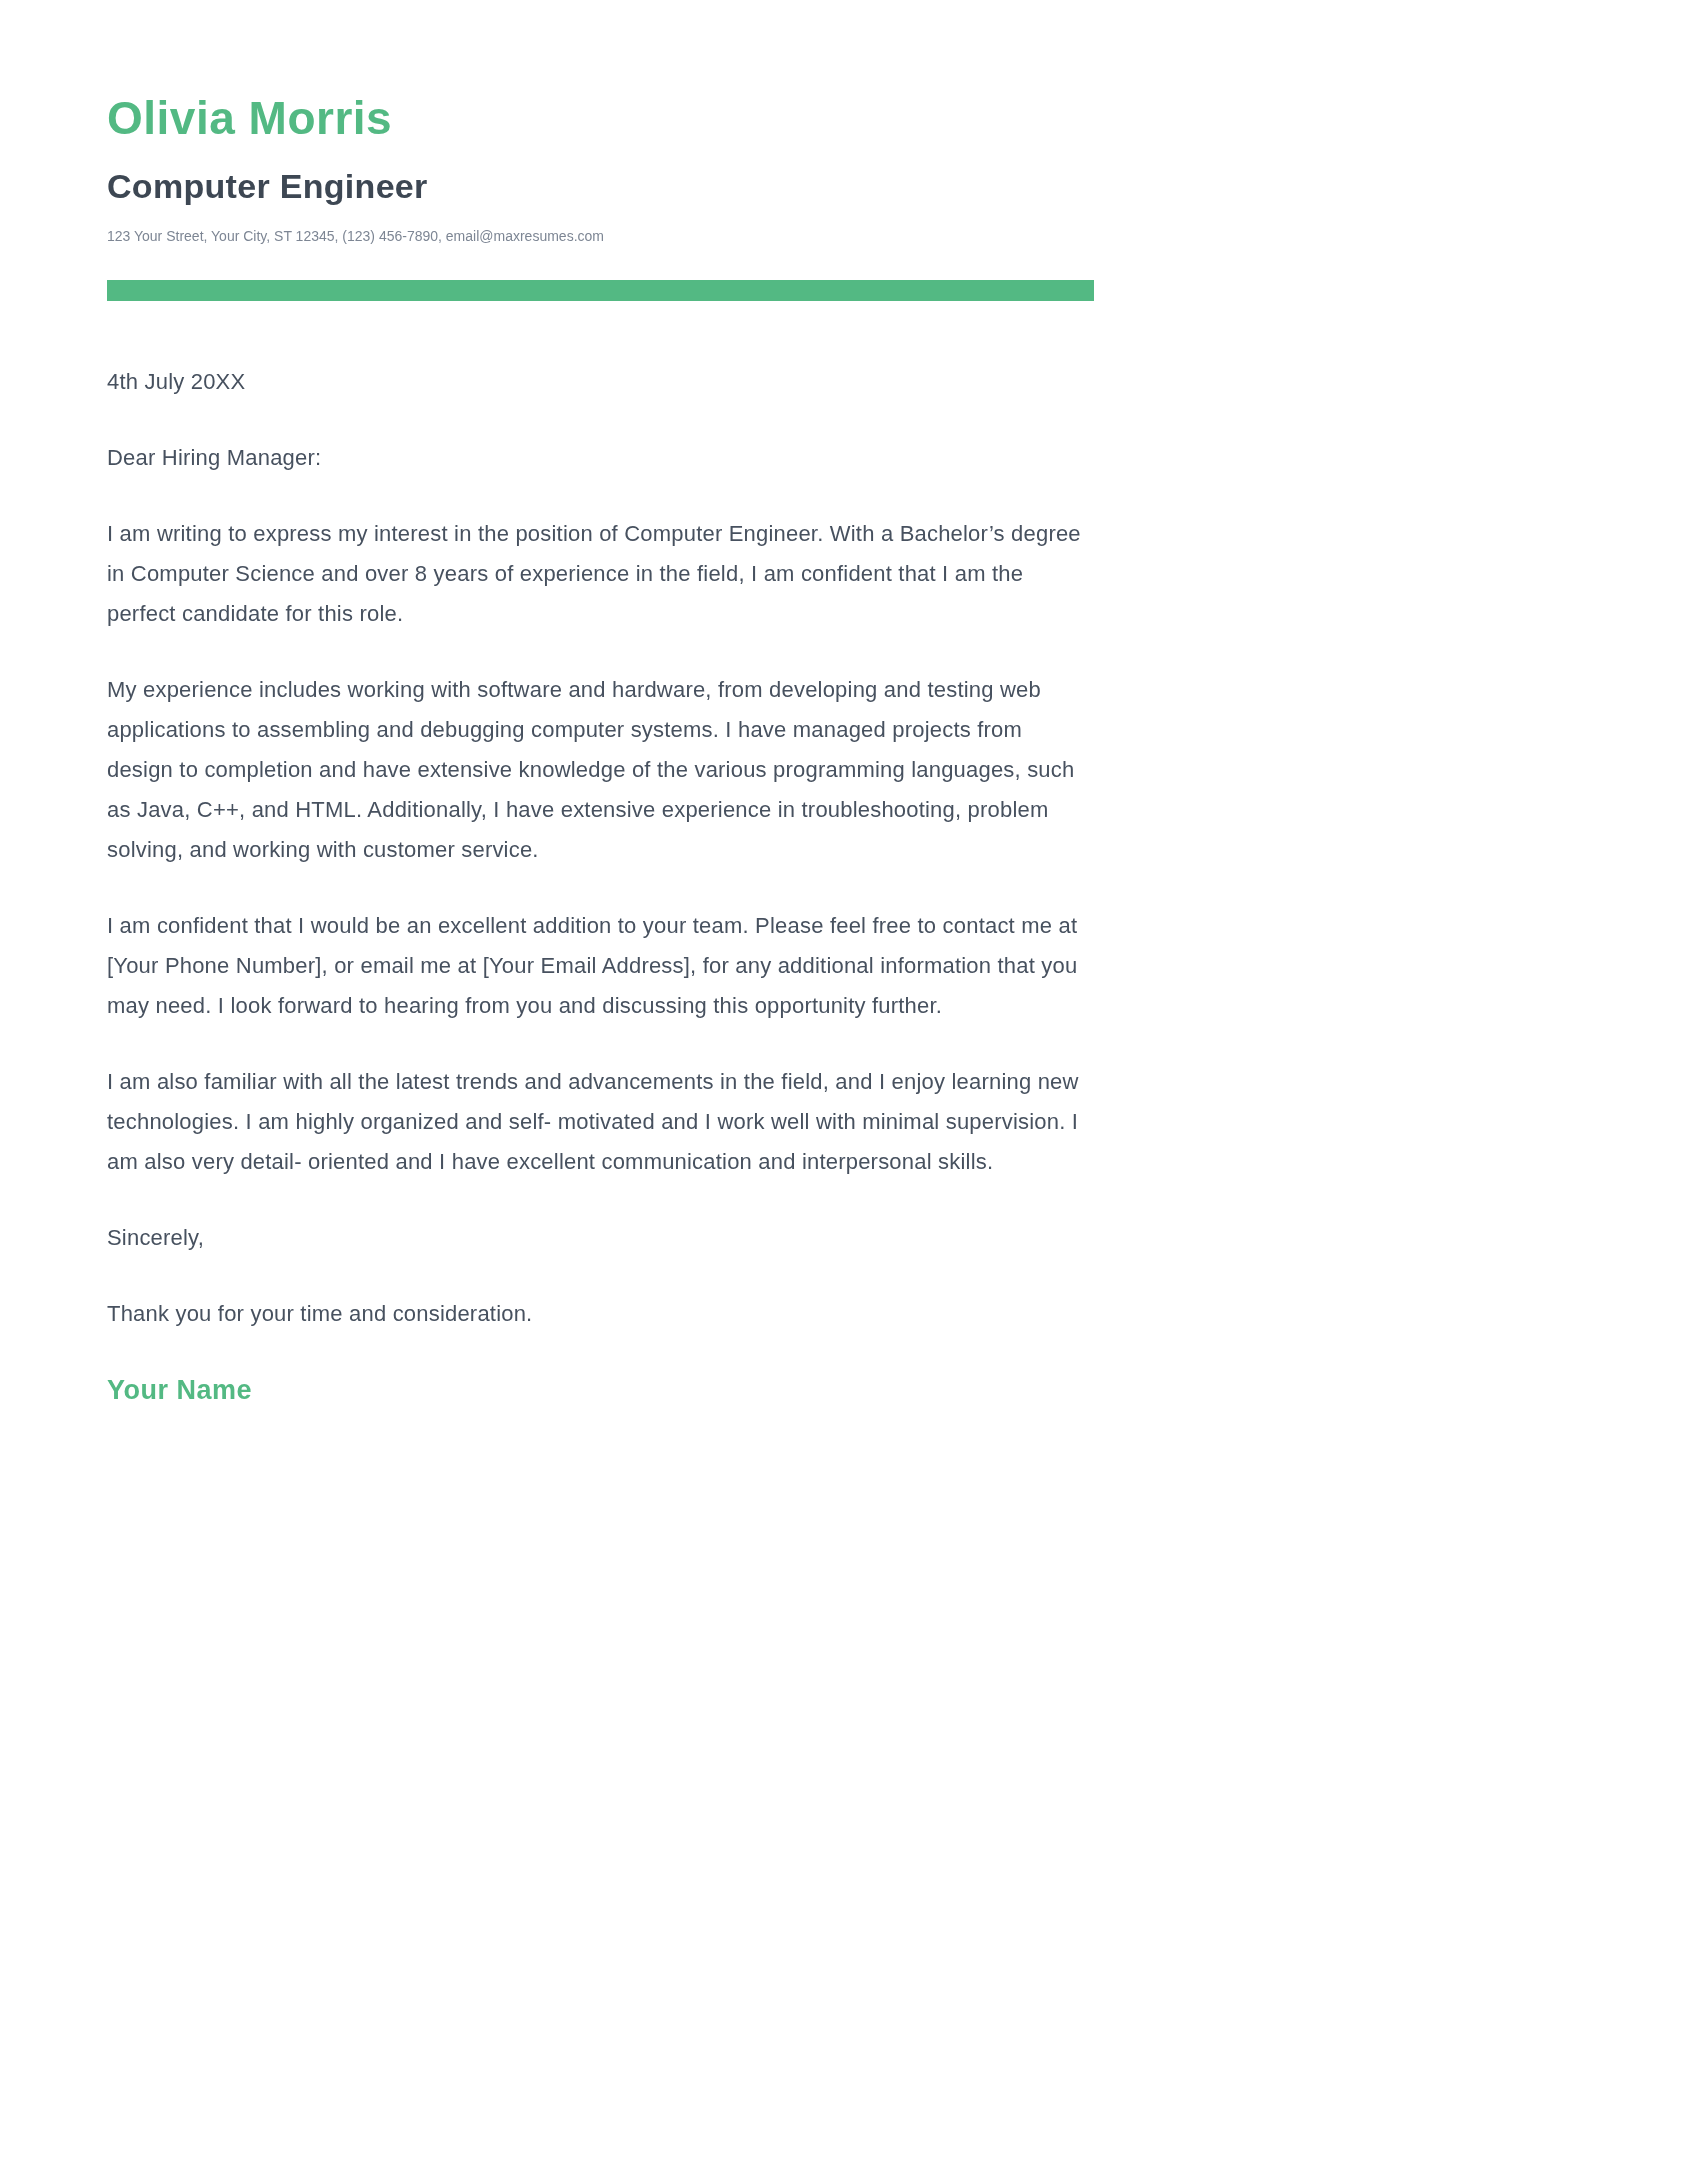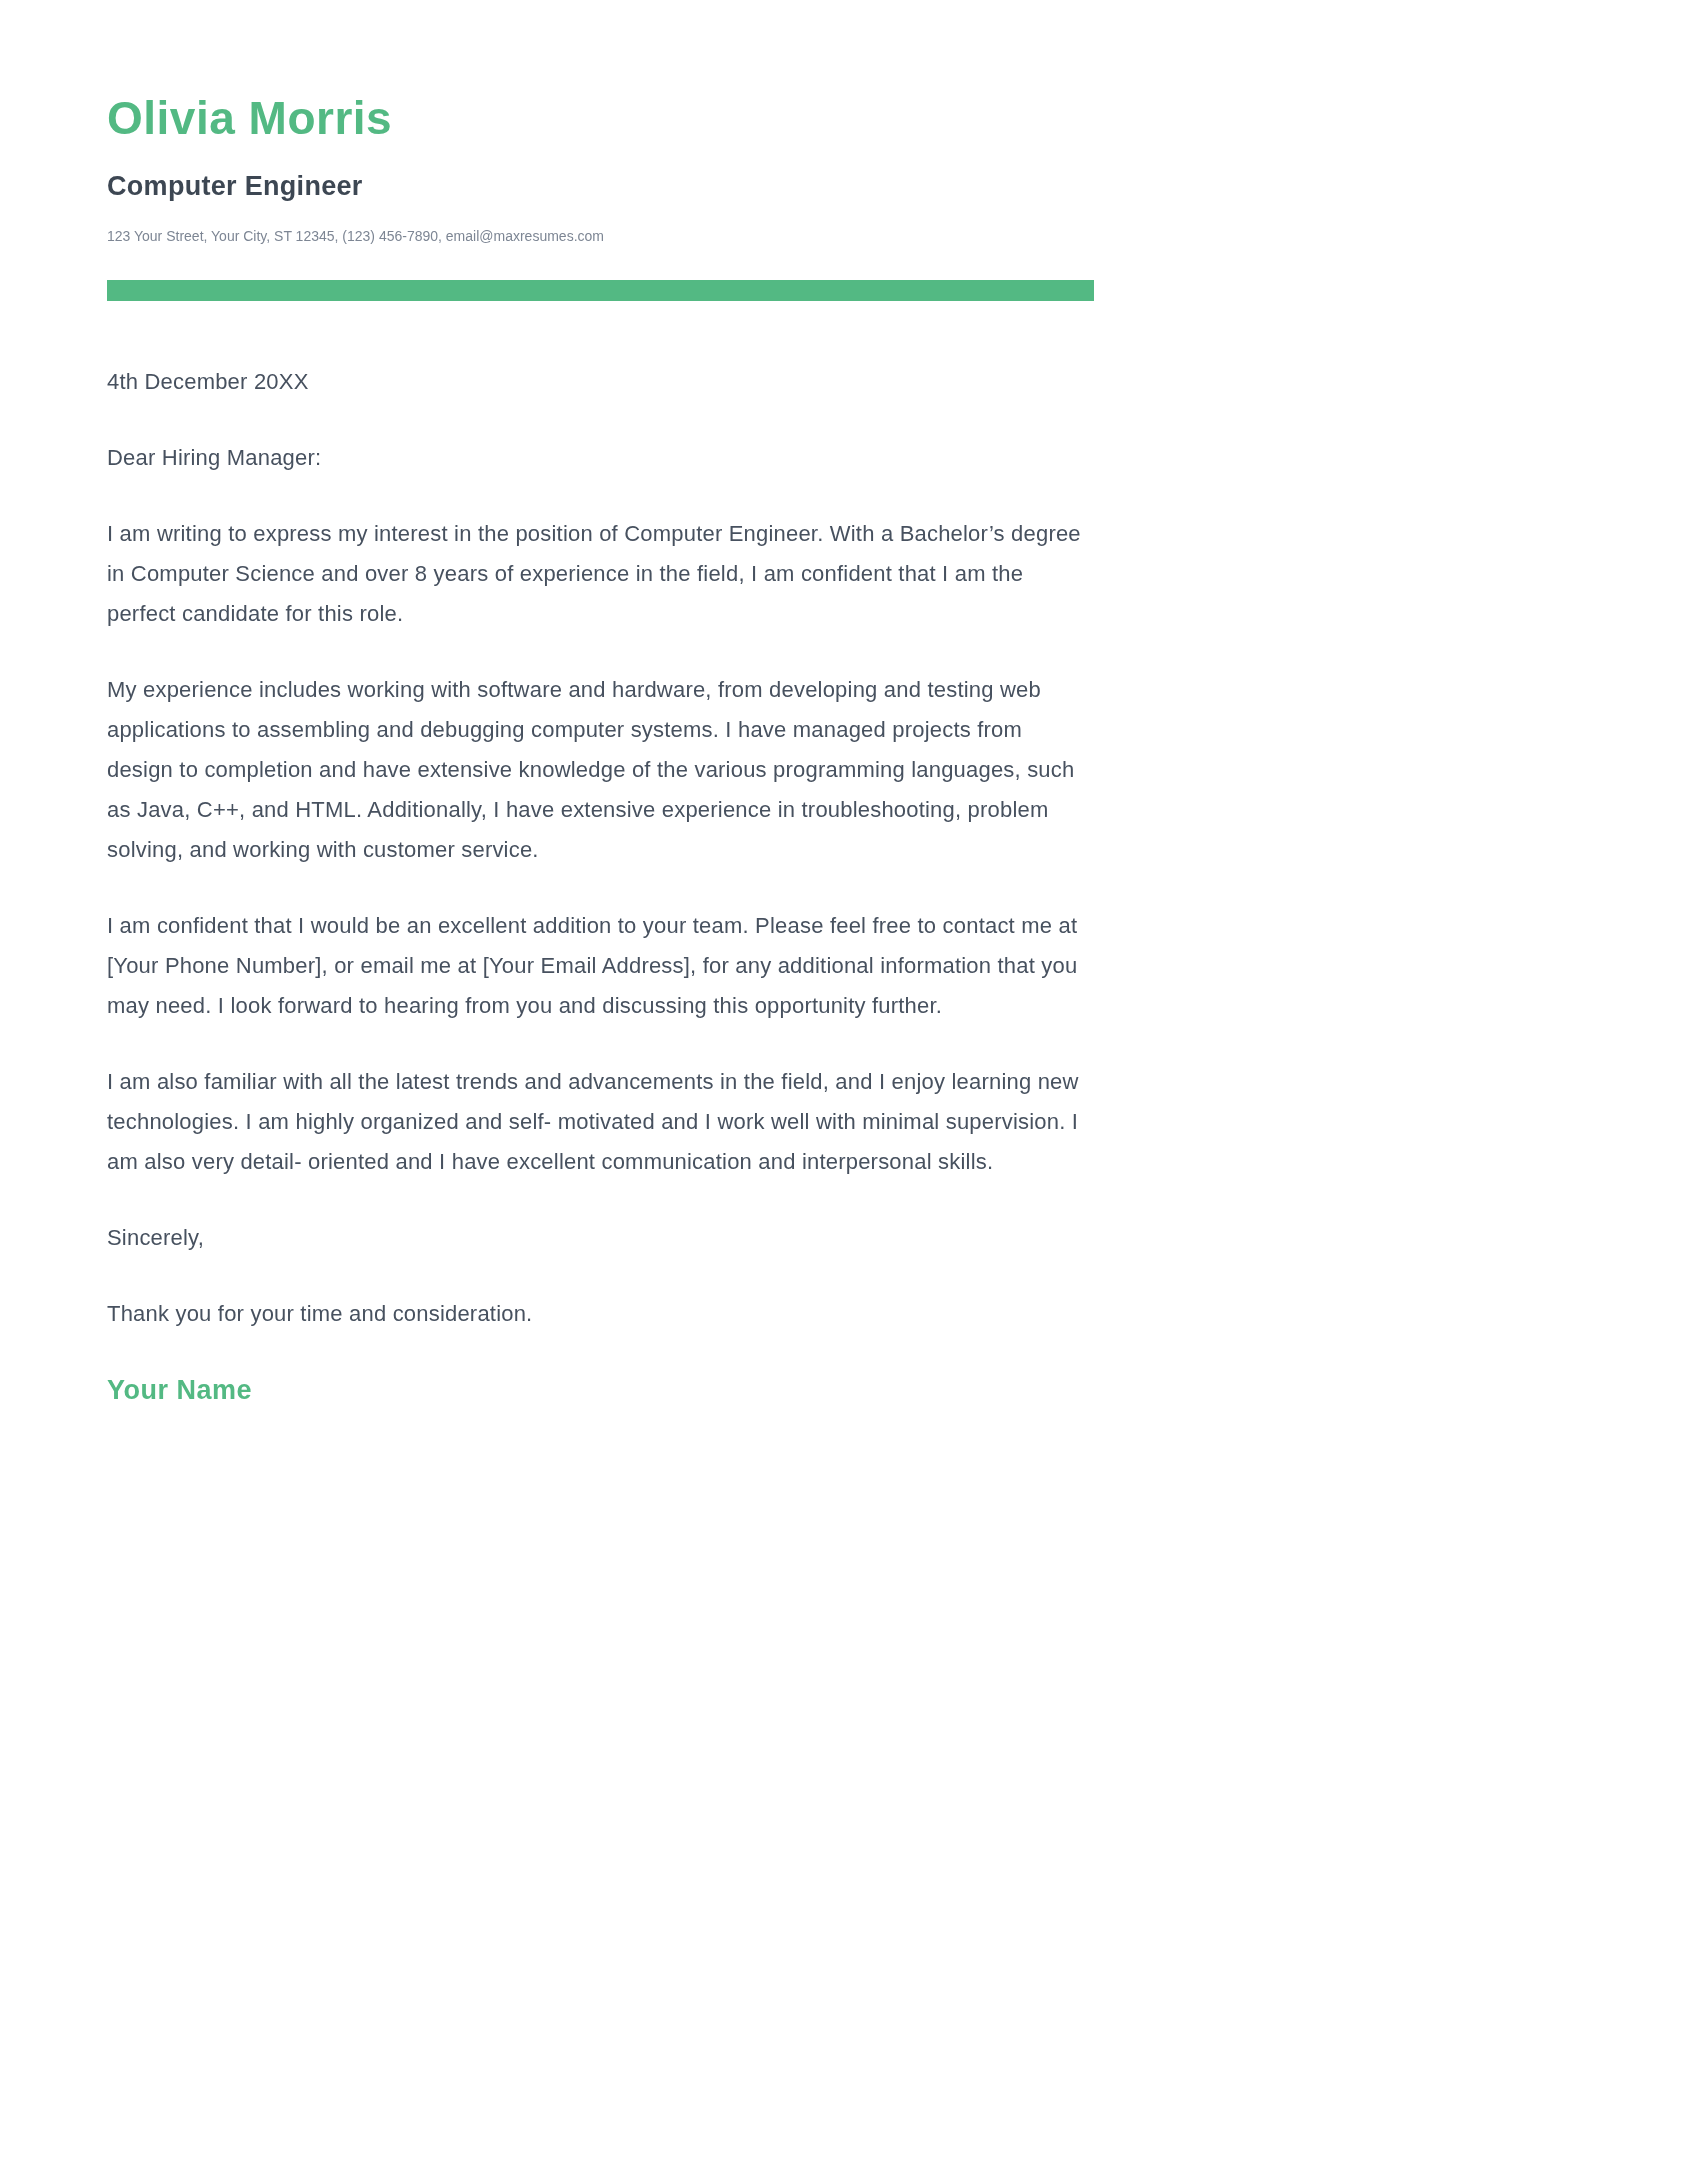--- a/index.html
+++ b/index.html
@@ -28,21 +28,21 @@
   .name {
     color: var(--color-accent);
     font-size: 46px;
     font-weight: bold;
     letter-spacing: 0.5px;
     line-height: 55px;
     margin: 0;
   }
   .job-title {
     color: var(--color-heading);
-    font-size: 27px;
+    font-size: 34px;
     font-weight: bold;
     letter-spacing: 0.3px;
     line-height: 44px;
     margin: 18px 0 0 0;
   }
   .contact-line {
     color: var(--color-muted);
     font-size: 14px;
     line-height: 28px;
     margin: 14px 0 0 0;
@@ -89,21 +89,21 @@
 
   <div class="header">
     <h1 class="name">Olivia Morris</h1>
     <h2 class="job-title">Computer Engineer</h2>
     <div class="contact-line">123 Your Street, Your City, ST 12345, (123) 456-7890, email@maxresumes.com</div>
   </div>
 
   <div class="accent-bar-top"></div>
 
   <div class="letter-body">
-    <p class="date-line">4th December 20XX</p>
+    <p class="date-line">4th July 20XX</p>
 
     <p class="salutation">Dear Hiring Manager:</p>
     <p class="paragraph-first">I am writing to express my interest in the position of Computer Engineer. With a Bachelor’s degree in Computer Science and over 8 years of experience in the field, I am confident that I am the perfect candidate for this role.</p>
     <p>My experience includes working with software and hardware, from developing and testing web applications to assembling and debugging computer systems. I have managed projects from design to completion and have extensive knowledge of the various programming languages, such as Java, C++, and HTML. Additionally, I have extensive experience in troubleshooting, problem solving, and working with customer service.</p>
     <p>I am confident that I would be an excellent addition to your team. Please feel free to contact me at [Your Phone Number], or email me at [Your Email Address], for any additional information that you may need. I look forward to hearing from you and discussing this opportunity further.</p>
     <p>I am also familiar with all the latest trends and advancements in the field, and I enjoy learning new technologies. I am highly organized and self- motivated and I work well with minimal supervision. I am also very detail- oriented and I have excellent communication and interpersonal skills.</p>
 
     <p class="closing-line">Sincerely,</p>
     <p class="closing-line">Thank you for your time and consideration.</p>
 

